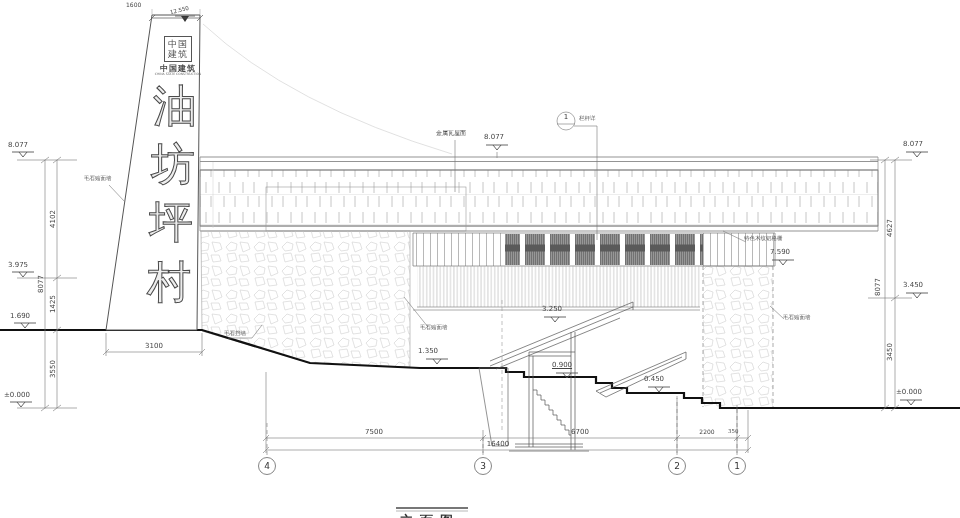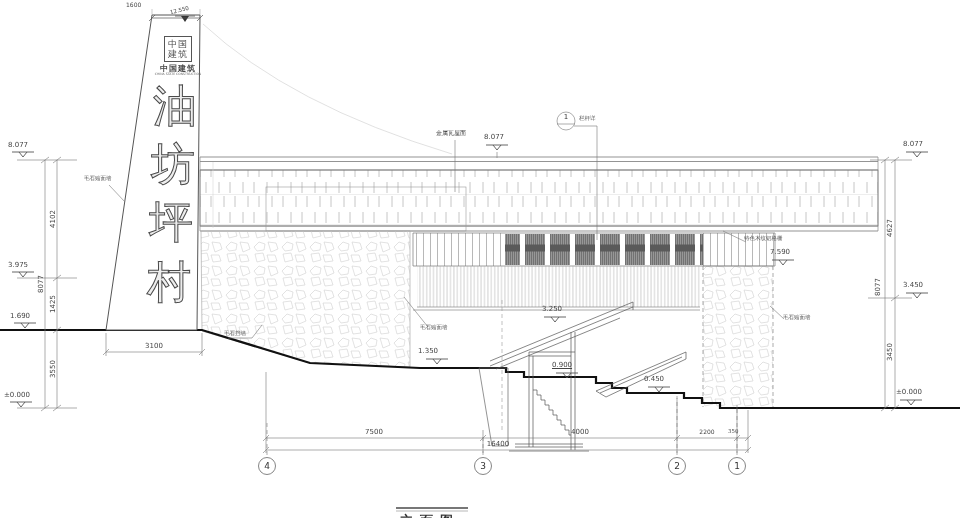--- a/index.html
+++ b/index.html
@@ -207,21 +207,21 @@
 <span class="t t55" style="left:744px;top:236px;">特色木纹铝格栅</span>
 <span class="t" style="left:770px;top:249px;">7.590</span>
 <span class="t" style="left:542px;top:306px;text-align:center;">3.250</span>
 <span class="t t55" style="left:420px;top:325px;">毛石贴面墙</span>
 <span class="t" style="left:406px;top:348px;margin-left:12px;">1.350</span>
 <span class="t" style="left:552px;top:362px;text-decoration:underline;">0.900</span>
 <span class="t" style="left:644px;top:376px;">0.450</span>
 <span class="t t55" style="left:783px;top:315px;">毛石贴面墙</span>
 
 <span class="t ctr" style="left:349px;top:429px;width:50px;">7500</span>
-<span class="t ctr" style="left:555px;top:429px;width:50px;">4000</span>
+<span class="t ctr" style="left:555px;top:429px;width:50px;">6700</span>
 <span class="t t6 ctr" style="left:687px;top:429px;width:40px;">2200</span>
 <span class="t t55" style="left:728px;top:429px;">350</span>
 <span class="t ctr" style="left:482px;top:441px;width:32px;">16400</span>
 
 <span class="t gnum" style="left:267px;top:466px;">4</span>
 <span class="t gnum" style="left:483px;top:466px;">3</span>
 <span class="t gnum" style="left:677px;top:466px;">2</span>
 <span class="t gnum" style="left:737px;top:466px;">1</span>
 
 <span class="t title" style="left:400px;top:514px;">立面图</span>

